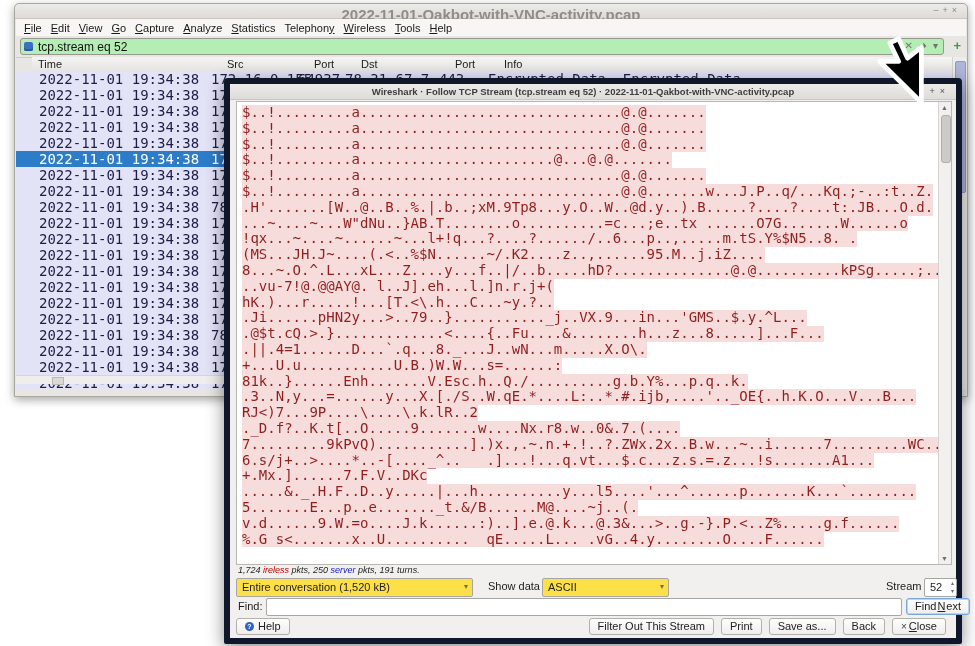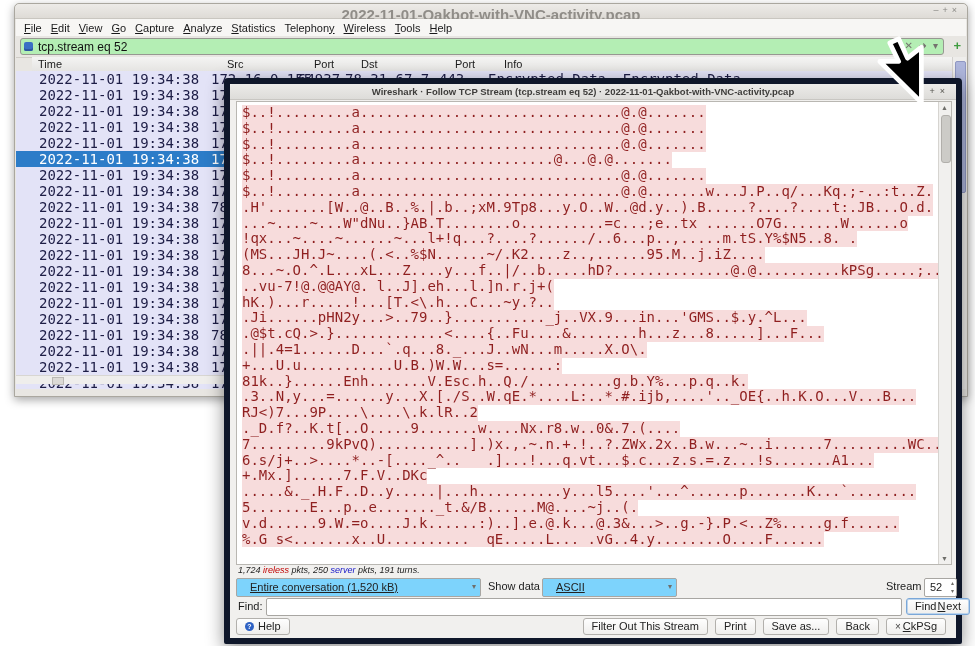--- a/index.html
+++ b/index.html
@@ -61,22 +61,22 @@
   .shl{display:inline-block;background:#f7dcdc;color:#8f1f1f;
        font-family:"DejaVu Sans Mono",monospace;font-size:14px;line-height:15.8px;white-space:pre;}
   .cscroll{position:absolute;right:0;top:0;width:12px;bottom:0;background:#f1f0ee;border-left:1px solid #d6d4d0;}
   .cs-up,.cs-dn{position:absolute;left:0;width:11px;height:11px;font-size:7px;color:#6f6e6a;text-align:center;line-height:11px;}
   .cs-up{top:0;} .cs-dn{bottom:0;}
   .cthumb{position:absolute;left:2px;top:13px;width:8px;height:46px;background:#cccbc7;border:1px solid #b1afab;border-radius:3px;}
 
   .stats{position:absolute;left:8px;top:481px;font-size:9px;font-style:italic;color:#1c1c1c;}
   .stats .red{color:#c00000;} .stats .blue{color:#1414c8;}
 
-  .combo{position:absolute;height:17px;background:#7dd3fc;border:1px solid #a8a6a2;border-radius:2px;
-         font-size:11px;color:#222;line-height:16px;padding-left:13px;white-space:nowrap;overflow:hidden;text-decoration:underline;}
+  .combo{position:absolute;height:17px;background:#fde047;border:1px solid #a8a6a2;border-radius:2px;
+         font-size:11px;color:#222;line-height:16px;padding-left:5px;white-space:nowrap;overflow:hidden;}
   .combo .caret{position:absolute;right:4px;top:0px;font-size:8px;color:#6f6e6a;}
   .dlabel{position:absolute;font-size:11px;color:#1c1c1c;line-height:17px;white-space:nowrap;}
   .spin{position:absolute;height:17px;background:#fff;border:1px solid #a8a6a2;border-radius:2px;
         font-size:11px;color:#222;line-height:16px;padding-left:5px;}
   .spin .arrows{position:absolute;right:2px;top:0px;font-size:6px;color:#6f6e6a;line-height:8px;text-align:center;}
 
   .findinput{position:absolute;height:16px;background:#fff;border:1px solid #a8a6a2;border-radius:2px;
              font-size:11px;padding:0 4px;color:#222;}
   input.findinput{outline:none;box-sizing:border-box;height:18px;}
 
@@ -306,21 +306,21 @@
         <span class="helpdot">?</span>
           <span>Help</span>
       </button>
       <div class="rgroup">
         <button class="btn">Filter Out This Stream</button>
         <button class="btn">Print</button>
         <button class="btn">Save as...</button>
         <button class="btn">Back</button>
         <button class="btn">
             <span class="closex">×</span>
-            <span style="margin-left:-2px"><span class="u">C</span><span>kPSg</span></span>
+            <span style="margin-left:-2px"><span class="u">C</span><span>lose</span></span>
           </button>
       </div>
     </div>
   </div>
 
   <svg class="bigarrow" viewBox="0 0 32 26">
     <polygon points="6,1 6,21 11,17 14.2,24 17.4,22.5 14.2,15.8 21,15.8" transform="rotate(180 14.5 12.5) scale(1)" fill="#000" stroke="#fff" stroke-width="1.7" stroke-linejoin="round"></polygon>
   </svg>
 
 </div>

